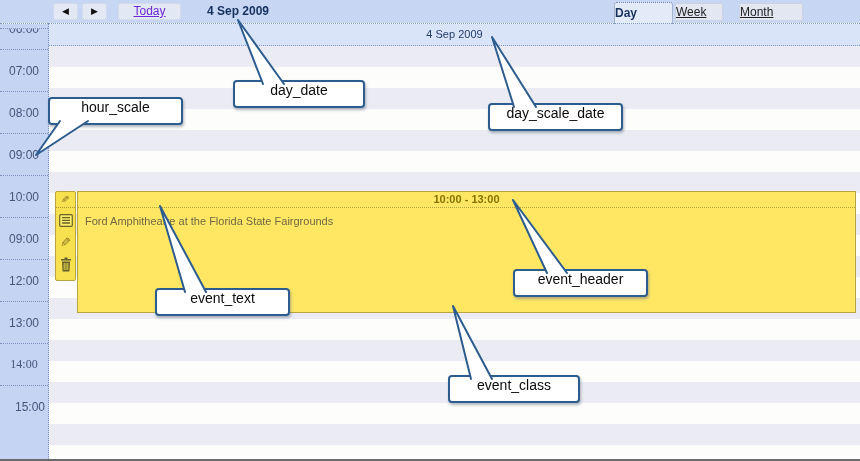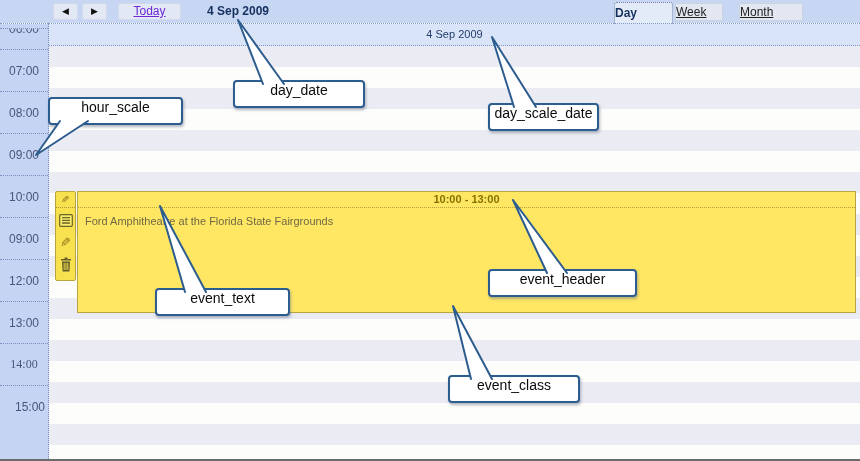--- a/index.html
+++ b/index.html
@@ -172,26 +172,26 @@
       <path d="M471,379 L453,306 L492,379" fill="none" stroke="#2D5C8E" stroke-width="2"></path>
     </g>
   </svg>
 
   <div class="callout" style="left:48px;top:97px;width:135px">
       <span>hour_scale</span>
     </div>
   <div class="callout" style="left:233px;top:80px;width:132px">
       <span>day_date</span>
     </div>
-  <div class="callout" style="left:488px;top:103px;width:111px">
+  <div class="callout" style="left:488px;top:103px;width:135px">
       <span>day_scale_date</span>
     </div>
   <div class="callout" style="left:155px;top:288px;width:135px">
       <span>event_text</span>
     </div>
-  <div class="callout" style="left:488px;top:269px;width:149px">
+  <div class="callout" style="left:513px;top:269px;width:135px">
       <span>event_header</span>
     </div>
   <div class="callout" style="left:448px;top:375px;width:132px">
       <span>event_class</span>
     </div>
 
 </div>
 
 </body></html>

